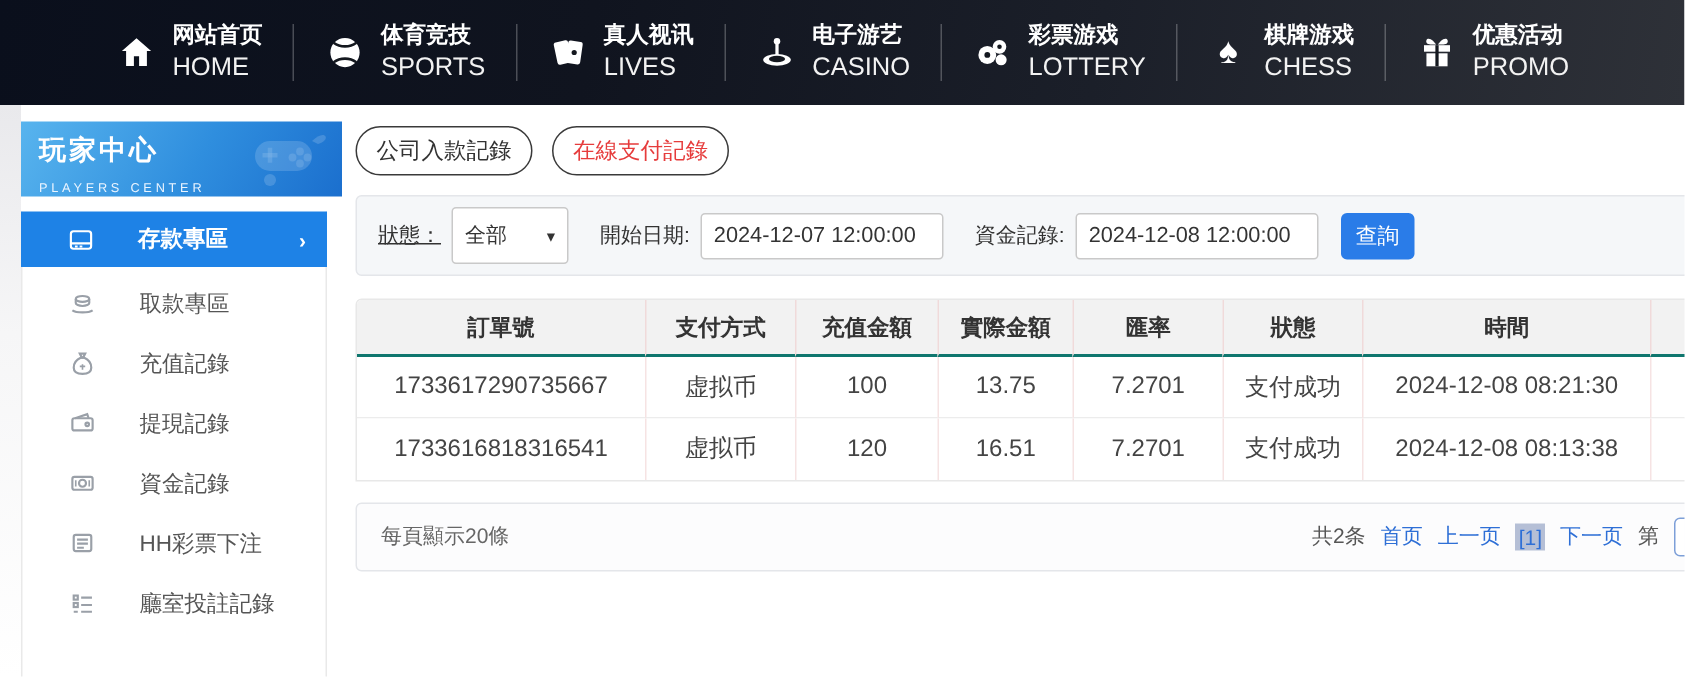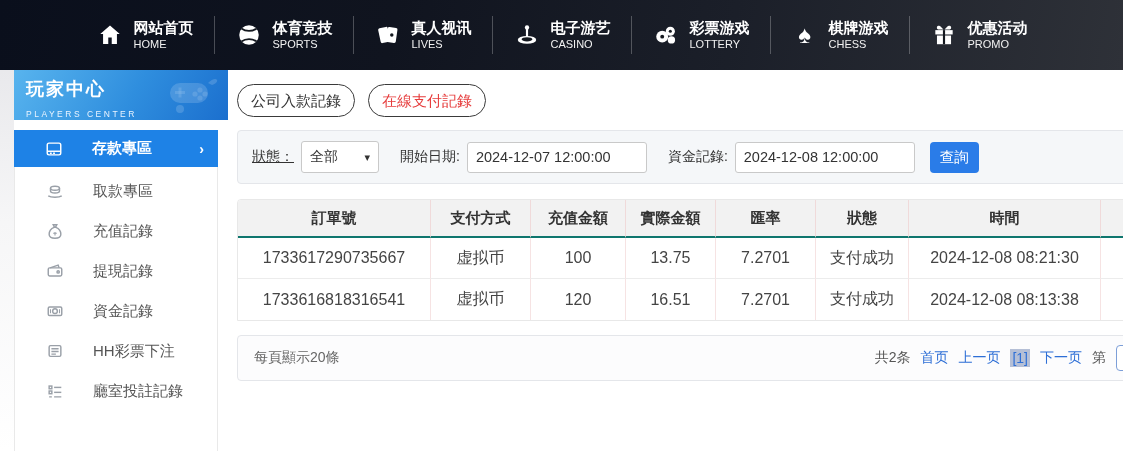--- a/index.html
+++ b/index.html
@@ -11,29 +11,29 @@
     height: 70px; width: 100%;
     background: linear-gradient(100deg, #0a0f1c 0%, #10141f 35%, #1b1f29 65%, #2e3138 100%);
     display: flex; align-items: center; justify-content: center;
   }
   .nav-item { display: flex; align-items: center; gap: 10px; padding: 0 20px; cursor: pointer; }
   .nav-icon { width: 28px; height: 28px; display: flex; align-items: center; justify-content: center; }
   .nav-icon svg { width: 26px; height: 26px; fill: #fff; }
   .nav-icon .glyph { font-size: 24px; color: #fff; line-height: 1; }
   .nav-text { display: flex; flex-direction: column; align-items: flex-start; line-height: 1.25; }
   .nav-text .zh { color: #fff; font-size: 15px; font-weight: bold; }
-  .nav-text .en { color: #f2f2f2; font-size: 11px; }
+  .nav-text .en { color: #f2f2f2; font-size: 17px; }
   .nav-sep { width: 1px; height: 38px; background: rgba(255,255,255,0.25); }
 
   
   .left-bg { position: absolute; left: 0; top: 70px; width: 14px; bottom: 0;
     background: linear-gradient(180deg, #e9e9ec 0%, #f6f6f7 40%, #ffffff 100%); }
 
   
-  .sidebar { position: absolute; left: 14px; top: 70px; bottom: 0; width: 214px; }
+  .sidebar { position: absolute; left: 14px; top: 81px; bottom: 0; width: 214px; }
   .side-header { width: 214px; height: 50px; position: relative; overflow: hidden;
     background: linear-gradient(120deg, #58b4ee 0%, #2f8ede 55%, #1b6fce 100%);
     padding: 7px 0 0 12px; }
   .side-header .t-zh { color: #fff; font-size: 18px; font-weight: bold; letter-spacing: 2px; }
   .side-header .t-en { color: #eaf4ff; font-size: 8.5px; letter-spacing: 2.5px; display: block; margin-top: 8px; }
   .gamepad { position: absolute; right: 8px; top: 5px; opacity: 0.45; }
   .side-body { width: 204px; min-height: 329px; background: #fff; border: 1px solid #e9e9e9; border-top: none; }
   .side-section { padding: 16px 12px 0 12px; }
   .side-section .sec-title { color: #9aa0a6; font-size: 17px; letter-spacing: 1px; }
   .sec-underline { margin-top: 13px; height: 1px; background: #e3e3e3; position: relative; }
@@ -49,24 +49,24 @@
 
   
   .main { position: absolute; left: 237px; top: 84px; width: 940px; }
   .tabs { display: flex; gap: 13px; }
   .tab { border: 1px solid #3a3a3a; border-radius: 17px; background: #fff; padding: 7px 13px 6px 13px;
     font-size: 15px; color: #333; cursor: pointer; line-height: 1.2; }
   .tab.active { color: #e63c3c; }
 
   .filter-box { margin-top: 13px; height: 54px; background: #f5f7f9; border: 1px solid #e4e6ea; border-radius: 4px;
     display: flex; align-items: center; padding: 0 14px; gap: 7px; font-size: 14px; color: #333; }
-  .fake-select { width: 78px; height: 32px; background: #fff; border: 1px solid #c9c9c9; border-radius: 3px;
+  .fake-select { width: 78px; height: 38px; background: #fff; border: 1px solid #c9c9c9; border-radius: 3px;
     display: flex; align-items: center; justify-content: space-between; padding: 0 8px; cursor: pointer; }
   .fake-select .chev-down { font-size: 11px; color: #333; }
-  .filter-box input { width: 180px; height: 31px; border: 1px solid #c9c9c9; border-radius: 3px;
+  .filter-box input { width: 162px; height: 31px; border: 1px solid #c9c9c9; border-radius: 3px;
     padding: 0 8px; font-size: 14.5px; color: #333; font-family: "Liberation Sans", sans-serif; }
   .filter-box .lbl { margin-left: 14px; }
   .btn-query { margin-left: 8px; width: 49px; height: 31px; background: #2a7ce8; color: #fff; border: none;
     border-radius: 4px; font-size: 14.5px; cursor: pointer; font-family: "Liberation Sans", sans-serif; }
 
   .table-wrap { margin-top: 15px; border: 1px solid #e8e8e8; border-radius: 4px 4px 0 0; overflow: hidden; }
   table { width: 100%; border-collapse: separate; border-spacing: 0; table-layout: fixed; }
   th { background: #f2f2f2; height: 38px; font-size: 15px; color: #333; font-weight: bold;
     border-bottom: 2px solid #0f766e; border-left: 1px solid #f0dada; }
   th:first-child { border-left: none; }

